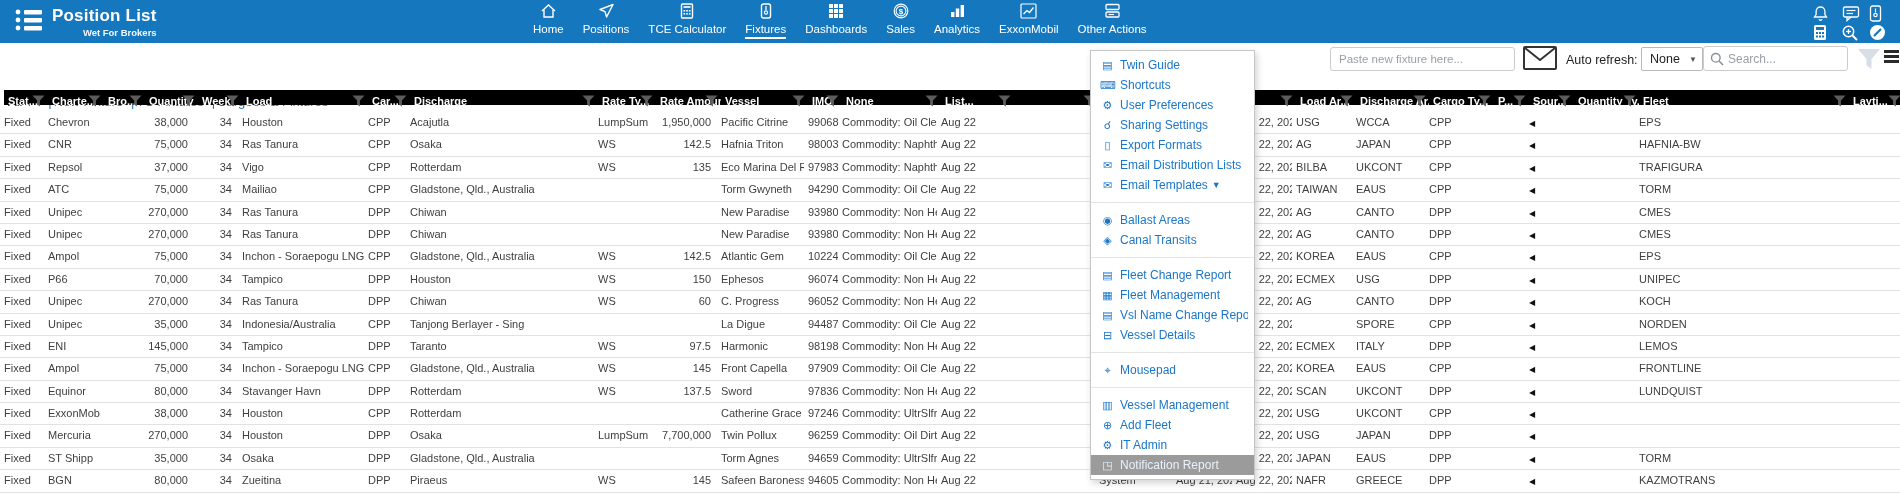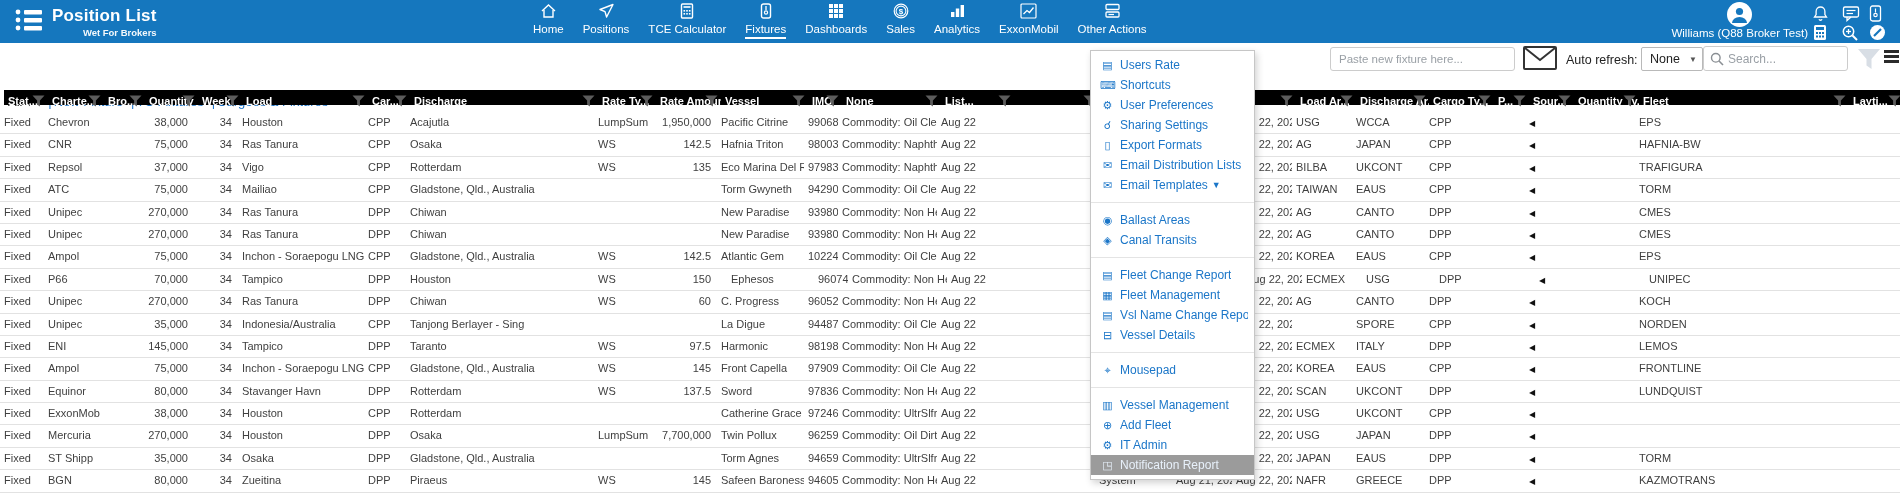--- a/index.html
+++ b/index.html
@@ -195,29 +195,20 @@
             <svg width="17" height="16" viewBox="0 0 17 16">
               <rect x="2" y="1.5" width="13" height="5" rx="1" fill="none" stroke="#fff" stroke-width="1.3"></rect>
               <rect x="2" y="9" width="13" height="5" rx="1" fill="none" stroke="#fff" stroke-width="1.3"></rect>
               <line x1="4.5" y1="11.5" x2="10" y2="11.5" stroke="#fff" stroke-width="1.2"></line>
             </svg>
           </span>
           <span class="nav-label">Other Actions</span>
         </div>
       </div>
 
-    <div id="user-area">
-      <div id="avatar">
-        <svg width="21" height="21" viewBox="0 0 21 21">
-          <circle cx="10.5" cy="7.5" r="3.6" fill="#1577BE"></circle>
-          <path d="M3 19 a7.5 6 0 0 1 15 0 Z" fill="#1577BE"></path>
-        </svg>
-      </div>
-      <div id="user-name">Williams (Q88 Broker Test)</div>
-    </div>
 
     <div id="hdr-icons">
       <span class="hicon" style="left:6px;top:2px">
         <svg width="17" height="17" viewBox="0 0 17 17">
             <path d="M8.5 2 a4.4 4.4 0 0 1 4.4 4.4 v3.2 l1.6 2.4 H2.5 l1.6-2.4 V6.4 A4.4 4.4 0 0 1 8.5 2 Z" fill="none" stroke="#fff" stroke-width="1.3"></path>
             <path d="M7 14.2 a1.6 1.6 0 0 0 3 0" fill="none" stroke="#fff" stroke-width="1.3"></path>
           </svg>
       </span>
       <span class="hicon" style="left:36px;top:2px">
         <svg width="18" height="17" viewBox="0 0 18 17">
@@ -662,21 +653,21 @@
         <div class="gcell" style="width: 44px;">Fixed</div>
         <div class="gcell" style="width: 56px;">P66</div>
         <div class="gcell" style="width: 41px;"></div>
         <div class="gcell right" style="width: 53px;">70,000</div>
         <div class="gcell right" style="width: 44px;">34</div>
         <div class="gcell" style="width: 126px;">Tampico</div>
         <div class="gcell" style="width: 42px;">DPP</div>
         <div class="gcell" style="width: 188px;">Houston</div>
         <div class="gcell" style="width: 58px;">WS</div>
         <div class="gcell right" style="width: 65px;">150</div>
-        <div class="gcell" style="width: 87px; margin-left: 10px;">Ephesos</div>
+        <div class="gcell" style="width: 87px;">Ephesos</div>
         <div class="gcell" style="width: 34px;">9607423</div>
         <div class="gcell" style="width: 99px;">Commodity: Non Heated</div>
         <div class="gcell" style="width: 73px;">Aug 22</div>
         <div class="gcell" style="width: 85px;"></div>
         <div class="gcell" style="width: 77px;"></div>
         <div class="gcell right" style="width: 60px;"></div>
         <div class="gcell right" style="width: 60px;">Aug 22, 2025</div>
         <div class="gcell" style="width: 60px;">ECMEX</div>
         <div class="gcell" style="width: 73px;">USG</div>
         <div class="gcell" style="width: 65px;">DPP</div>
@@ -934,21 +925,21 @@
         <div class="gcell" style="width: 45px;"><span class="src-flag">◀</span></div>
         <div class="gcell" style="width: 65px;"></div>
         <div class="gcell" style="width: 210px;">KAZMOTRANS</div>
         <div class="gcell" style="width: 55px;"></div>
       </div>
     </div>
 
   <div id="actions-menu">
       <div class="menu-item">
         <span class="mi-ic">▤</span>
-        <span class="mi-label">Users Rate</span>
+        <span class="mi-label">Twin Guide</span>
       </div>
       <div class="menu-item">
         <span class="mi-ic">⌨</span>
         <span class="mi-label">Shortcuts</span>
       </div>
       <div class="menu-item">
         <span class="mi-ic">⚙</span>
         <span class="mi-label">User Preferences</span>
       </div>
       <div class="menu-item">

